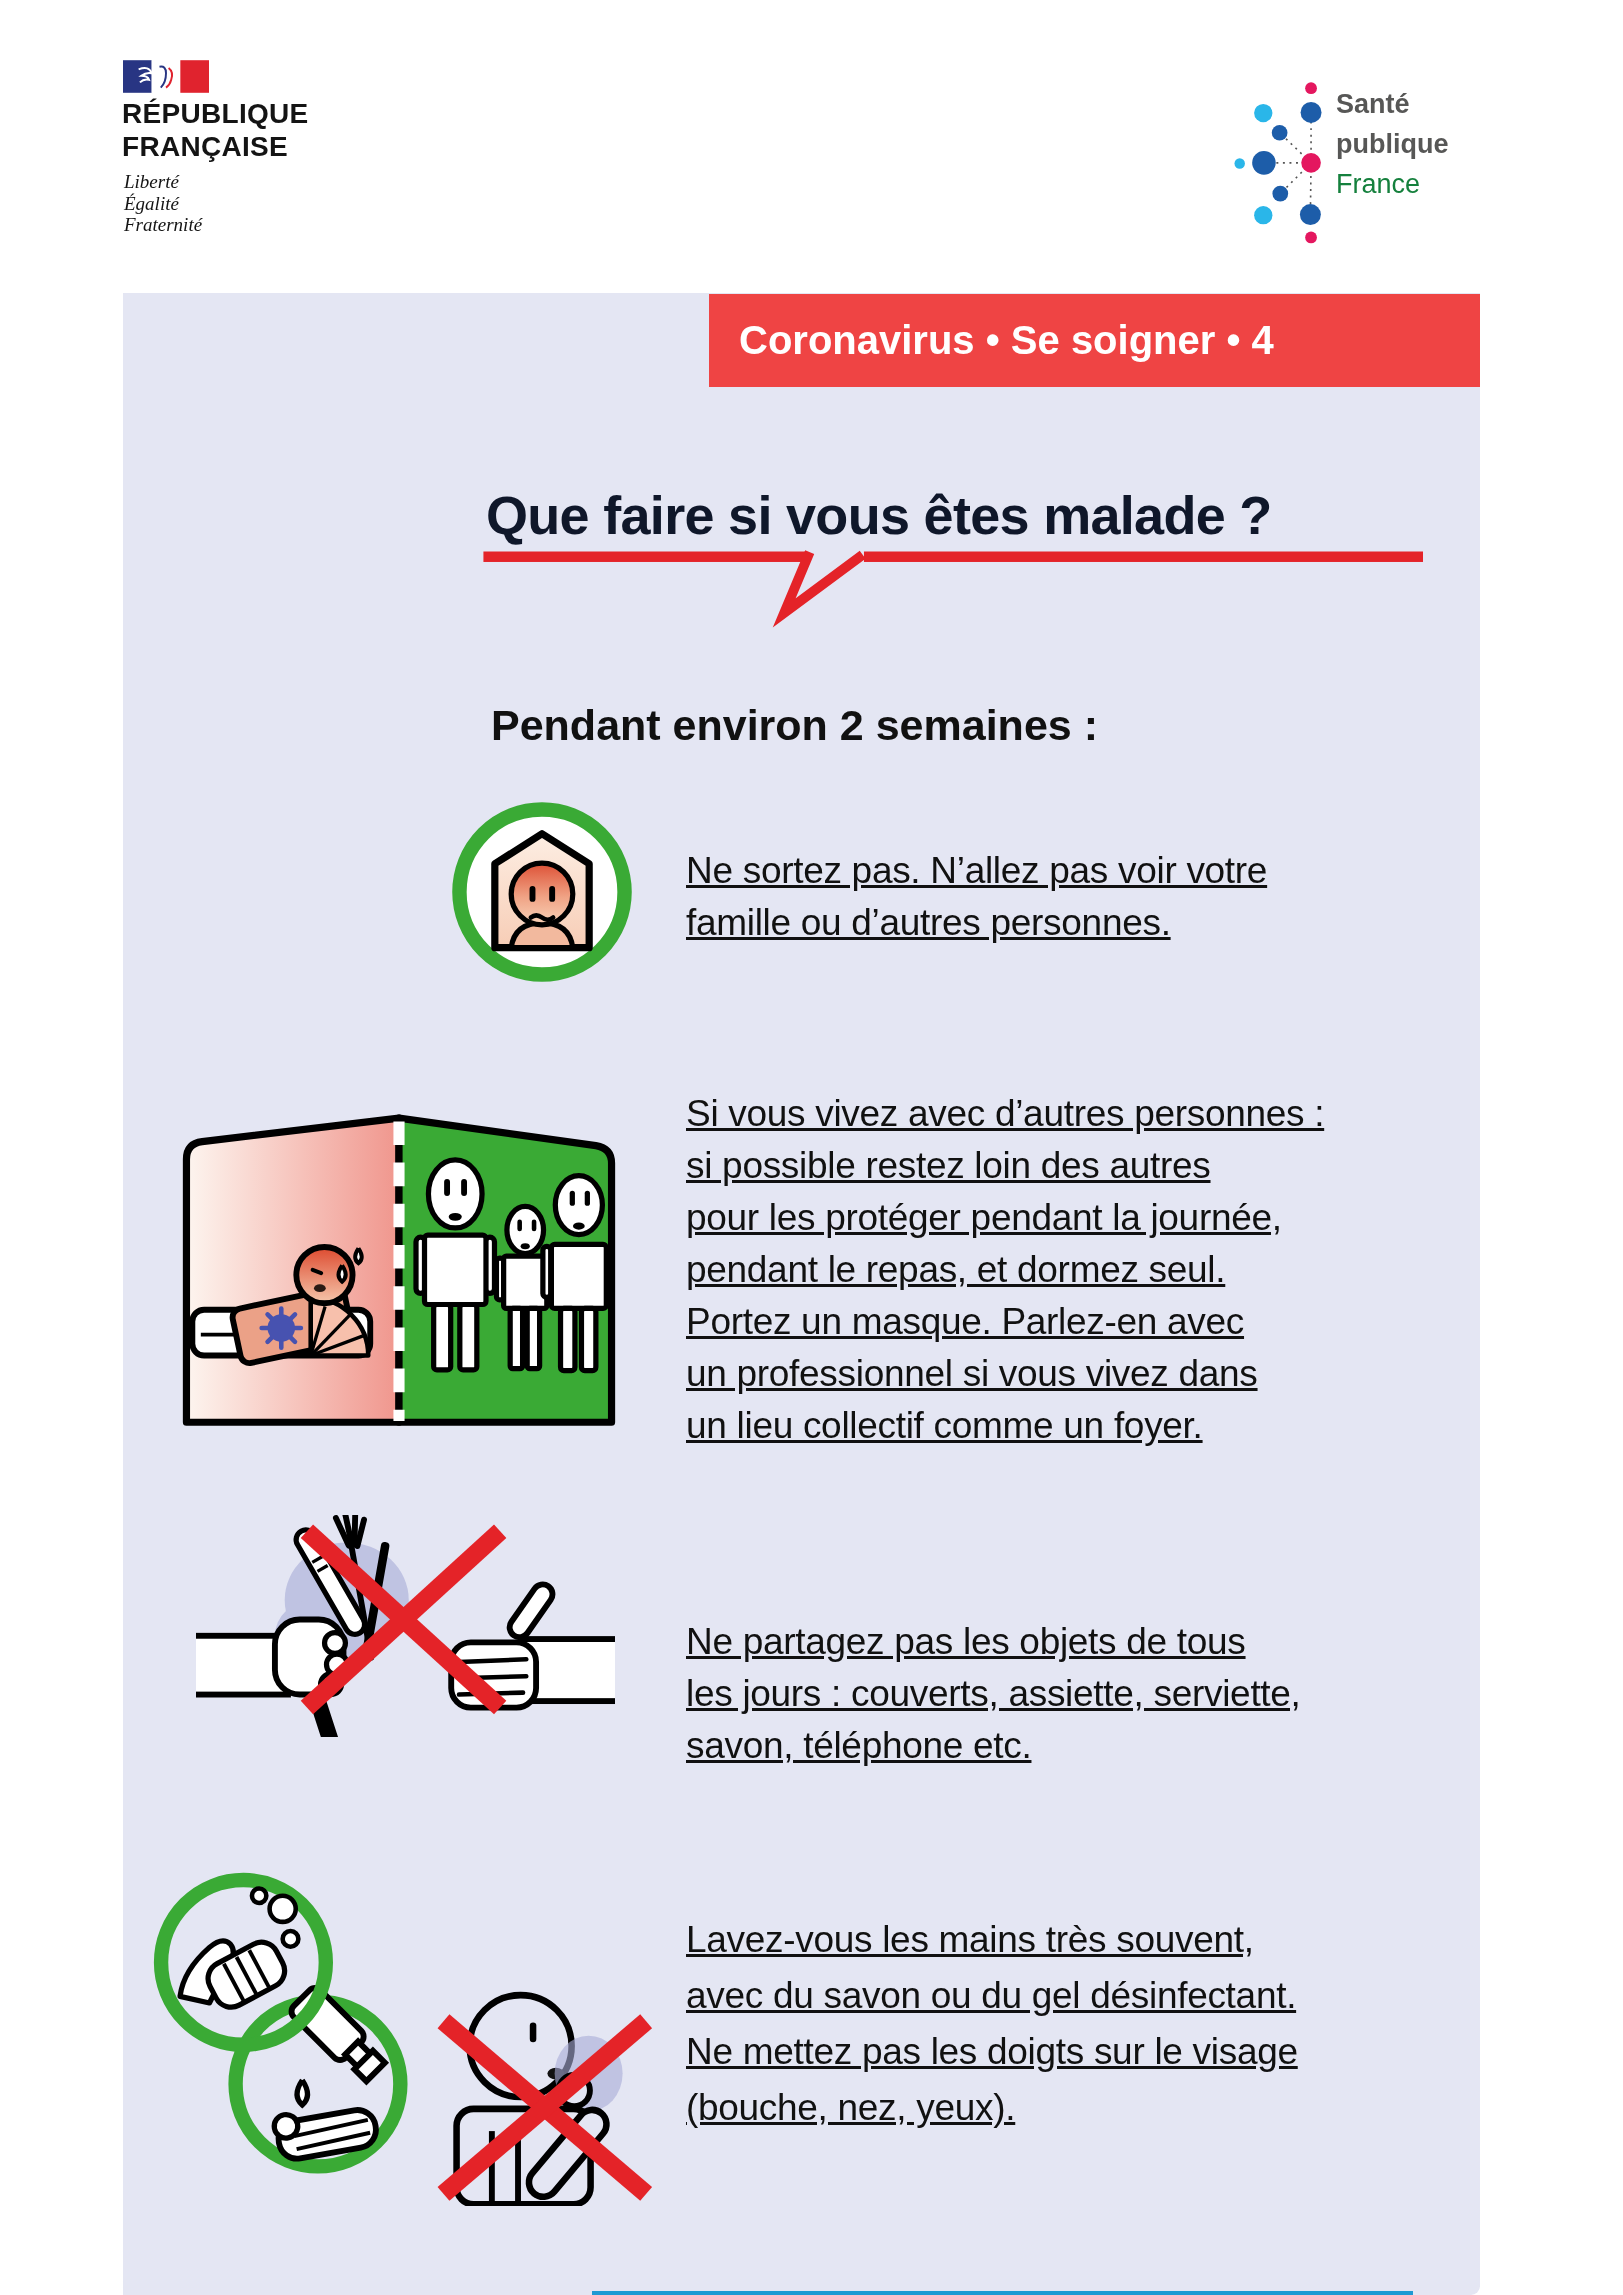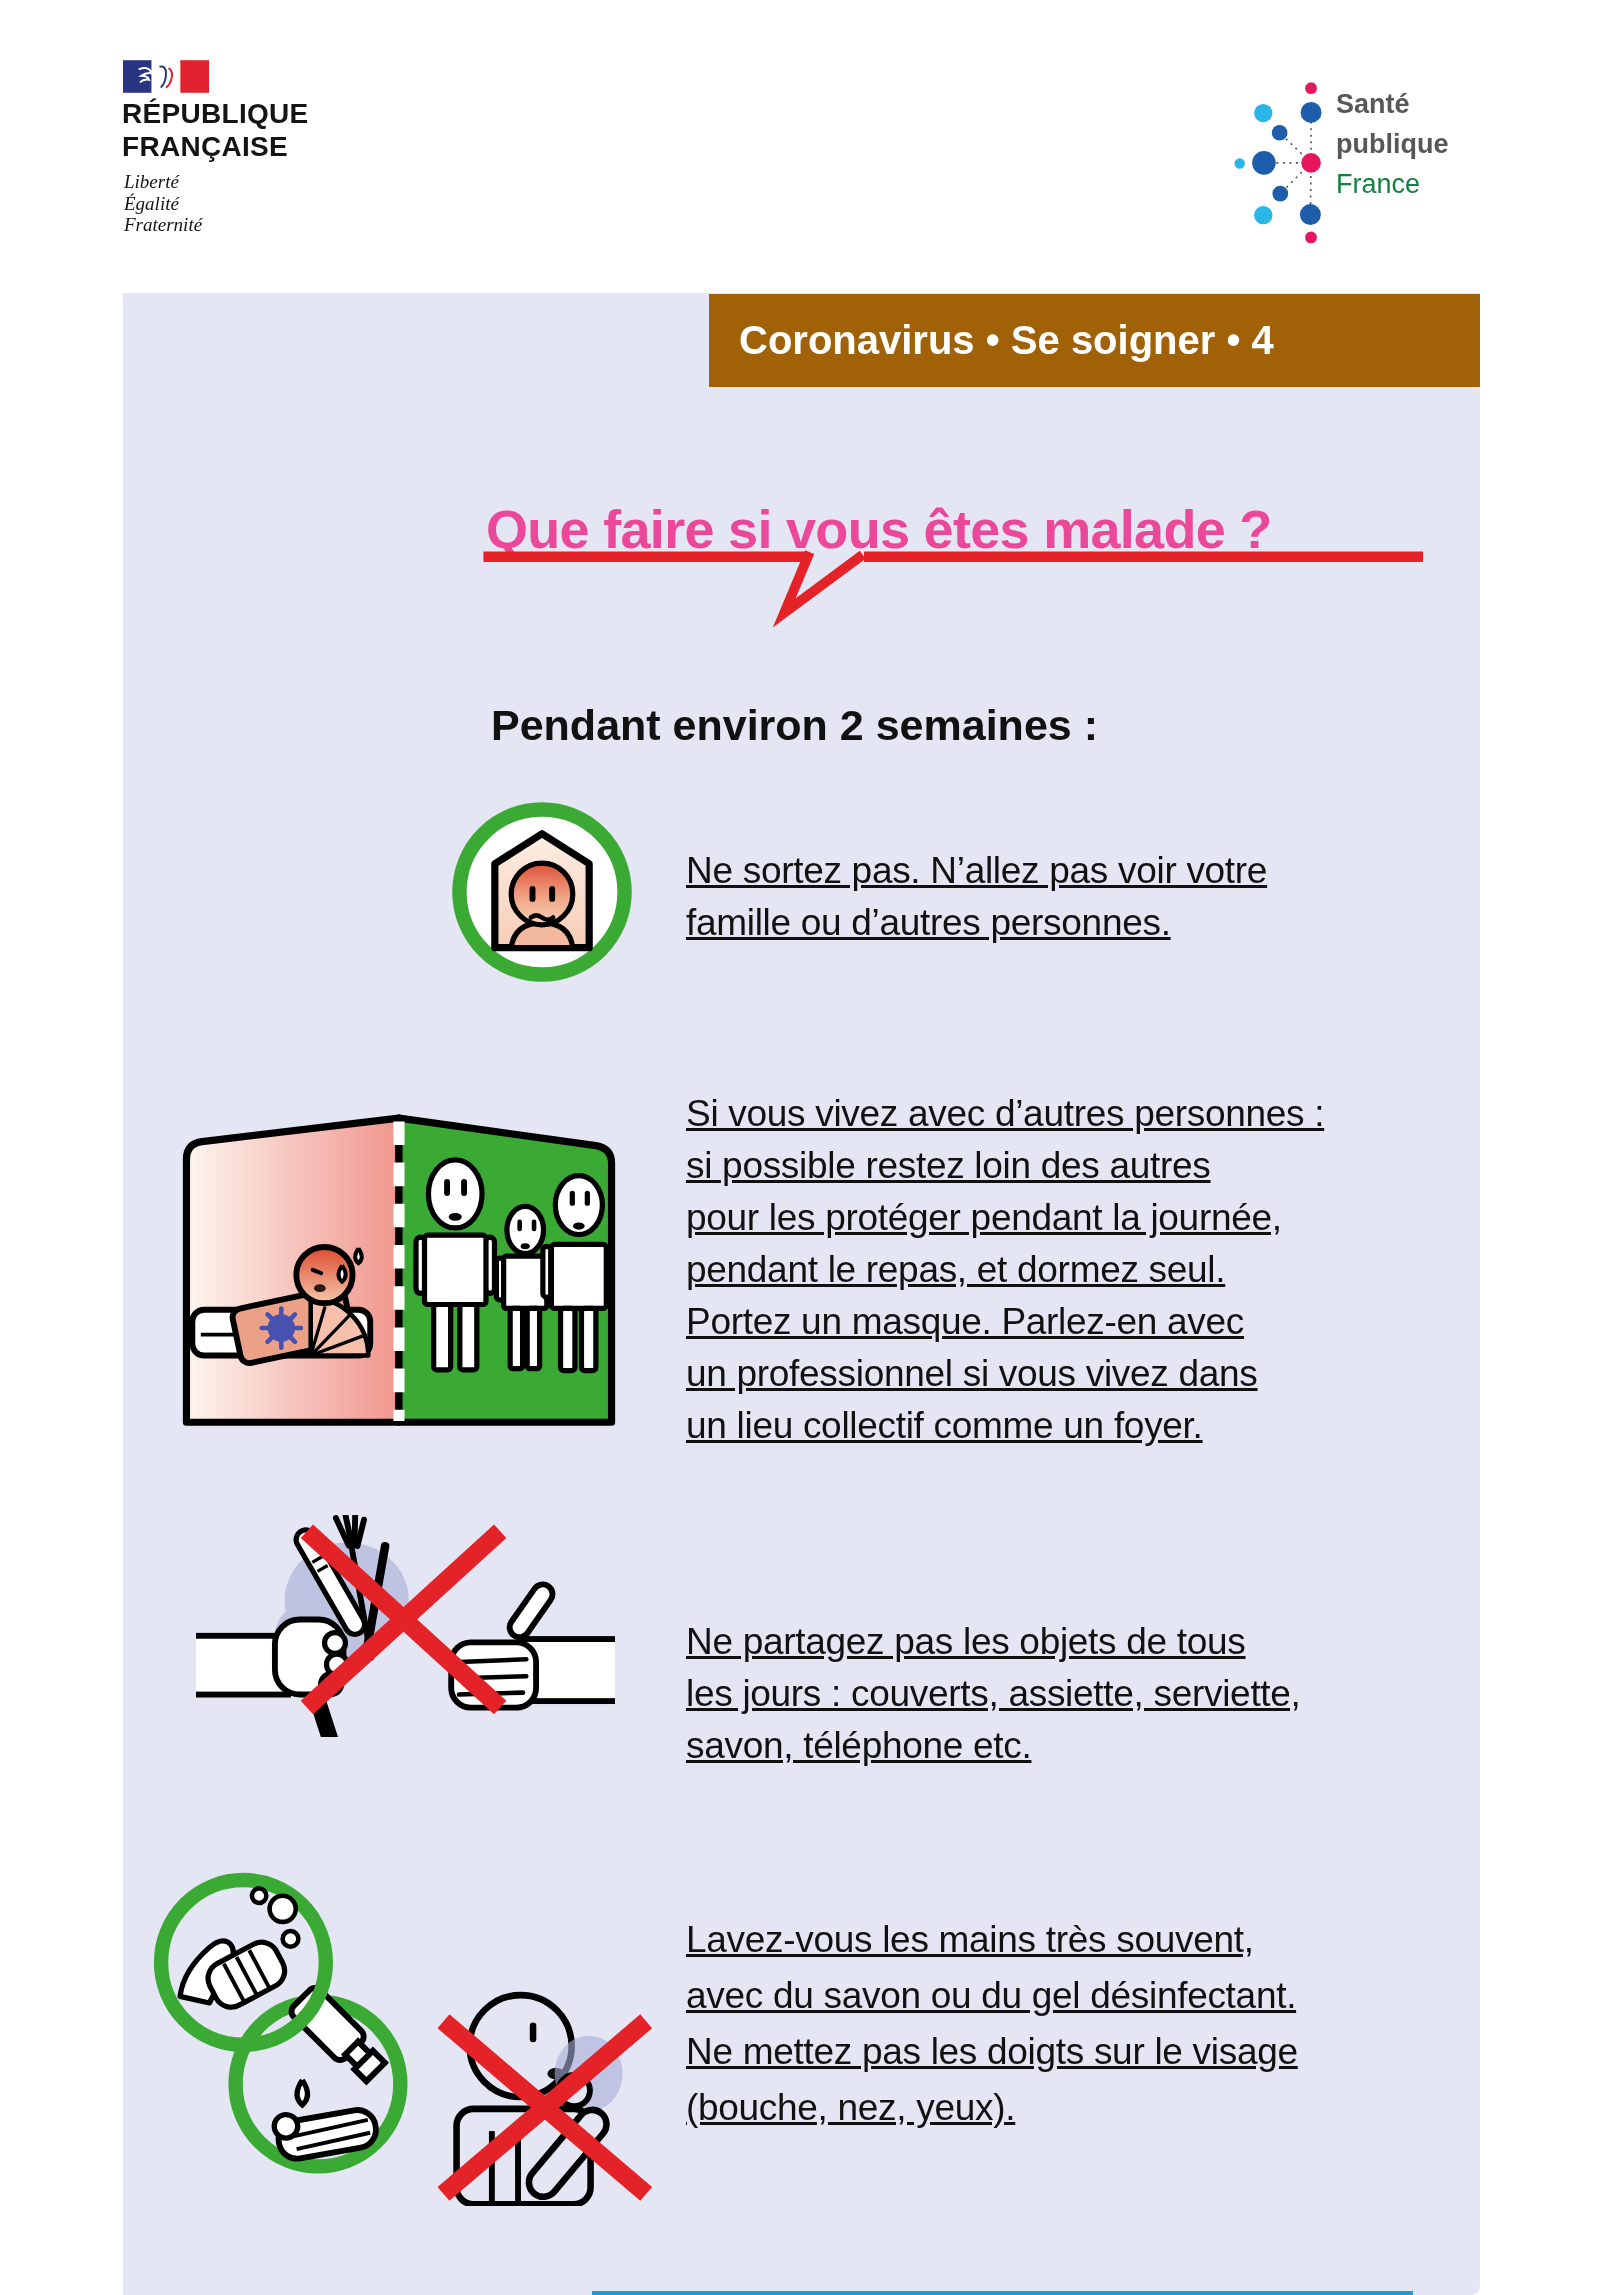--- a/index.html
+++ b/index.html
@@ -11,26 +11,26 @@
   
   .rf-caps{position:absolute;left:122px;top:97px;font-weight:700;color:#141414;
            font-size:28px;line-height:33px;letter-spacing:0.3px;}
   .rf-motto{position:absolute;left:124px;top:171px;font-family:"Liberation Serif",serif;
             font-style:italic;color:#141414;font-size:19px;line-height:21.6px;}
   .spf-text{position:absolute;left:1336px;top:84px;color:#575756;font-size:27px;
             line-height:40px;font-weight:700;}
   .spf-text .light{font-weight:400;color:#15803d;}
 
   
-  .banner{position:absolute;left:709px;top:294px;width:914px;height:93px;background:#a16207;
+  .banner{position:absolute;left:709px;top:294px;width:914px;height:93px;background:#ef4444;
           display:flex;align-items:center;color:#ffffff;font-size:40px;font-weight:700;
           padding-left:30px;box-sizing:border-box;}
 
-  .title{position:absolute;left:486px;top:462px;width:1047px;font-size:54px;font-weight:700;
-         color:#ec4899;letter-spacing:-0.7px;}
+  .title{position:absolute;left:486px;top:448px;width:1047px;font-size:54px;font-weight:700;
+         color:#0f172a;letter-spacing:-0.7px;}
   .subtitle{position:absolute;left:491px;top:665px;font-size:43px;font-weight:700;color:#111111;}
 
   .body-text{position:absolute;left:686px;color:#111111;font-size:37px;line-height:52px;
              letter-spacing:-0.3px;white-space:nowrap;text-decoration:underline;}
   .t1{top:845px;} .t2{top:1088px;} .t3{top:1616px;} .t4{top:1912px;line-height:56px;}
 
   .footer-strip{position:absolute;left:592px;top:2291px;width:821px;height:4.6px;background:#1f9ad3;}
 </style>
 </head>
 <body>

